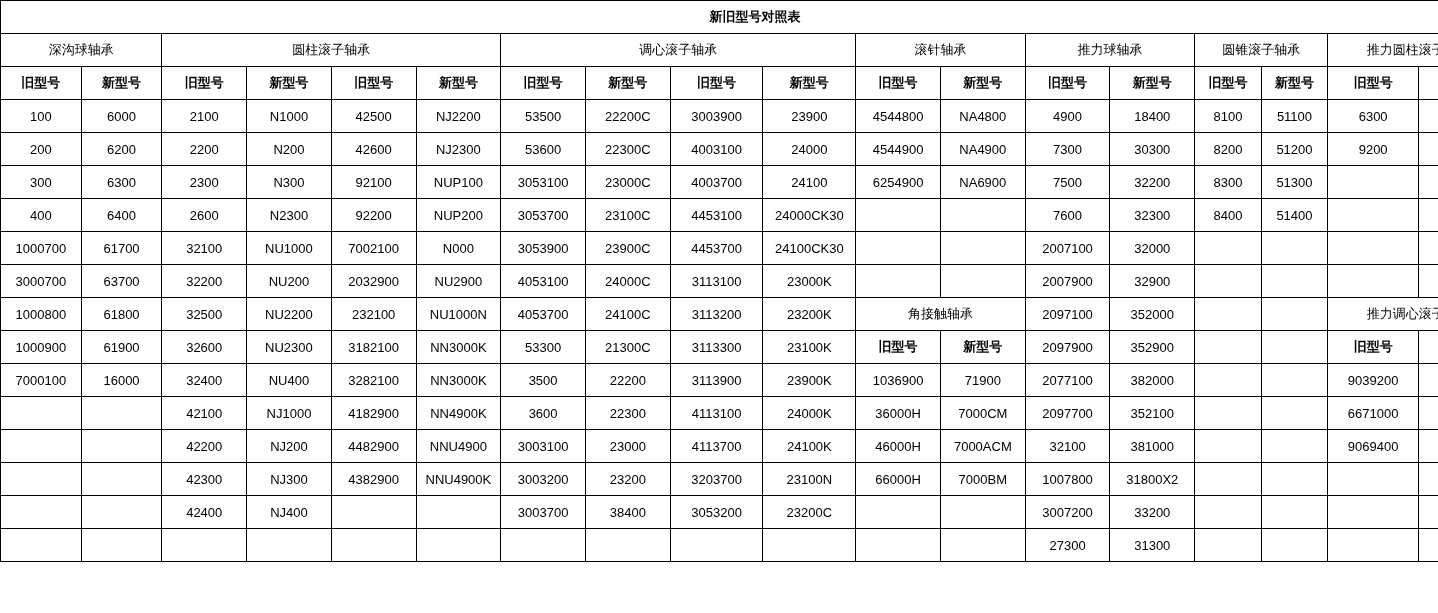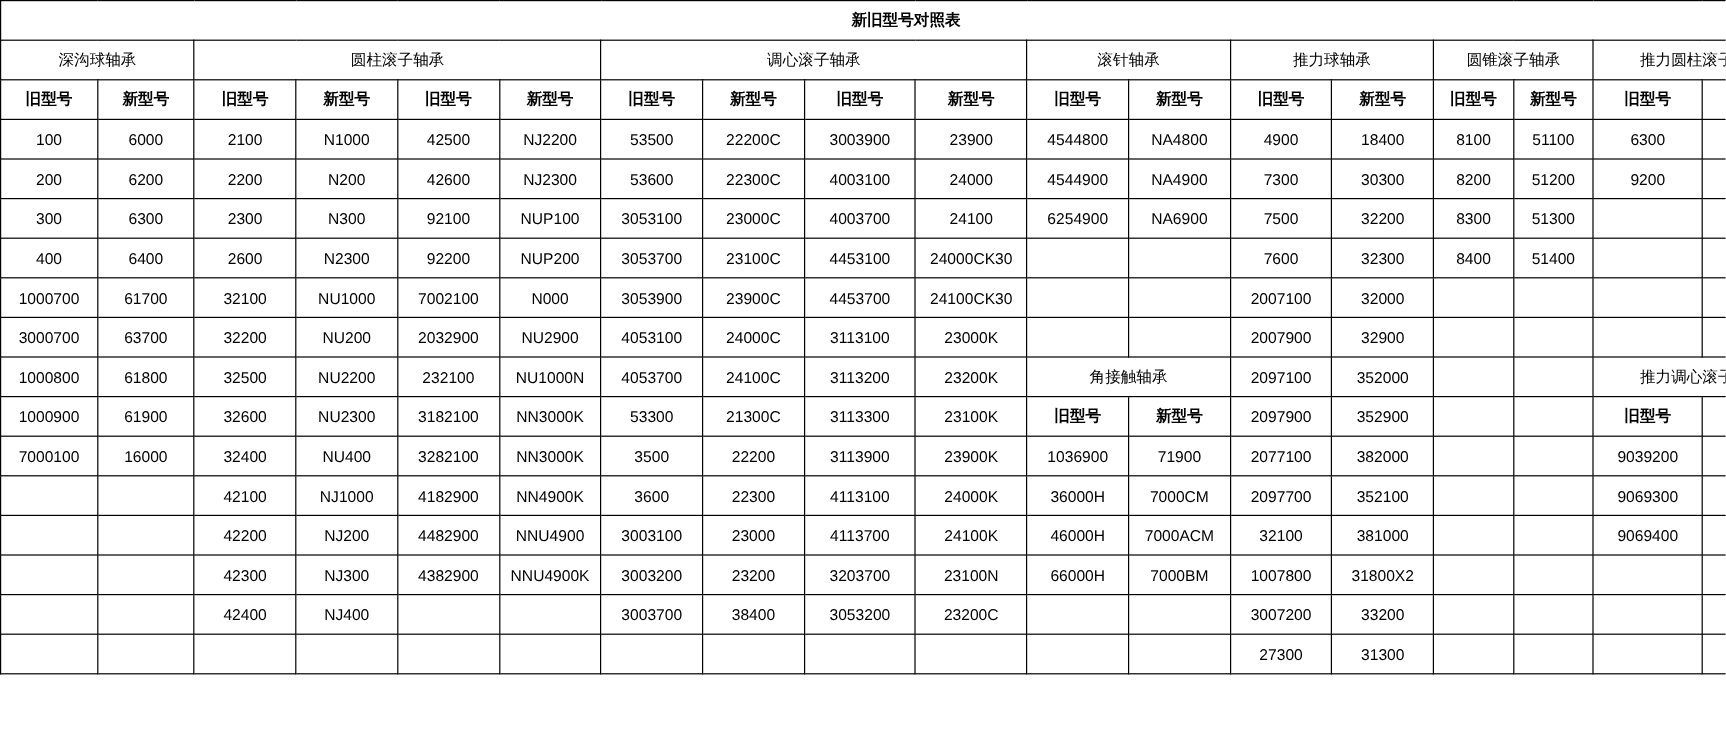--- a/index.html
+++ b/index.html
@@ -312,21 +312,21 @@
         <td>3600</td>
         <td>22300</td>
         <td>4113100</td>
         <td>24000K</td>
         <td>36000H</td>
         <td>7000CM</td>
         <td>2097700</td>
         <td>352100</td>
         <td></td>
         <td></td>
-        <td>9069300</td>
+        <td>6671000</td>
         <td></td>
       </tr>
       <tr>
         <td></td>
         <td></td>
         <td>42200</td>
         <td>NJ200</td>
         <td>4482900</td>
         <td>NNU4900</td>
         <td>3003100</td>

